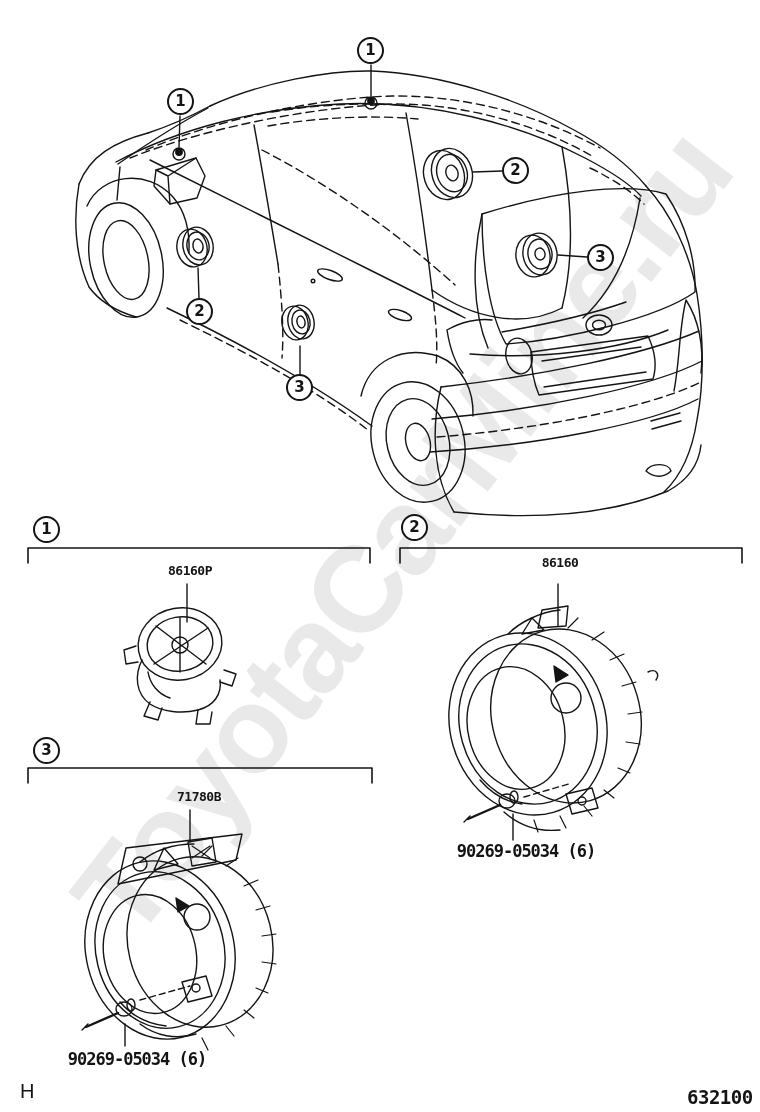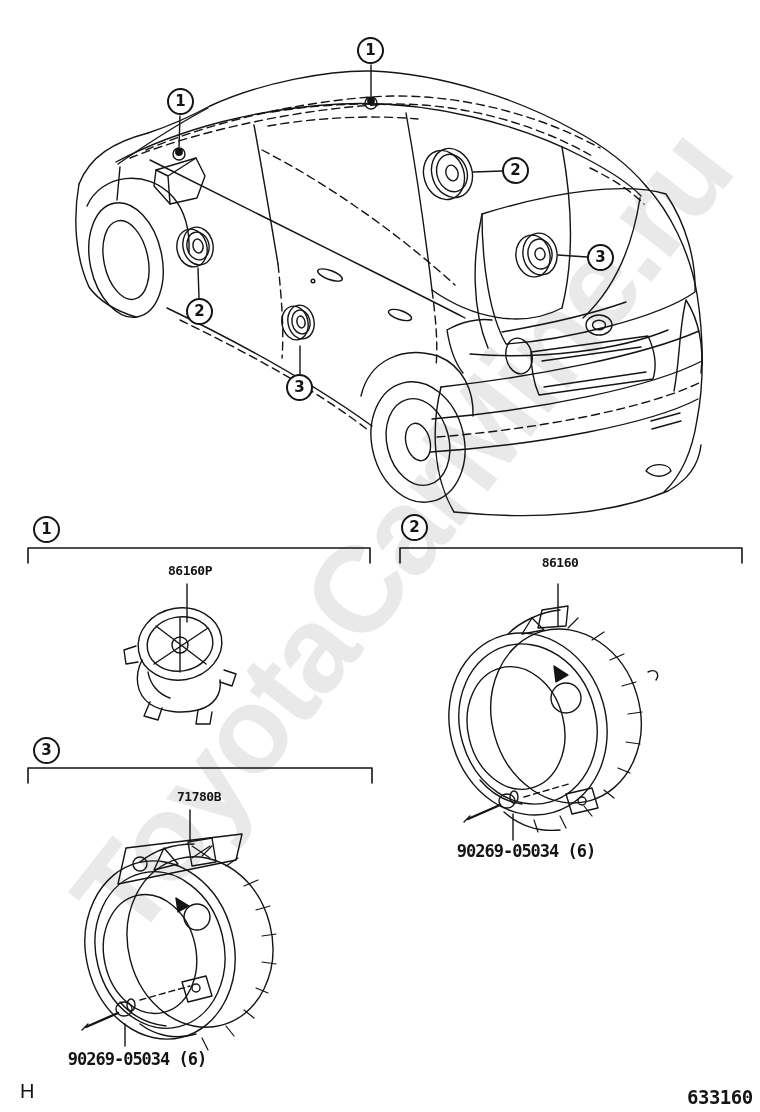--- a/index.html
+++ b/index.html
@@ -253,15 +253,15 @@
   <div class="callout" style="left:401px;top:514px">2</div>
   <div class="callout" style="left:33px;top:737px">3</div>
 
   <div class="part-label" style="left:190px;top:563px">86160P</div>
   <div class="part-label" style="left:560px;top:555px">86160</div>
   <div class="part-label" style="left:199px;top:789px">71780B</div>
   <div class="part-label screw-label" style="left:526px;top:841px">90269-05034 (6)</div>
   <div class="part-label screw-label" style="left:137px;top:1049px">90269-05034 (6)</div>
 
   <div class="footer-h">H</div>
-  <div class="footer-code">633160</div>
+  <div class="footer-code">632100</div>
 
 </div>
 
 </body></html>

